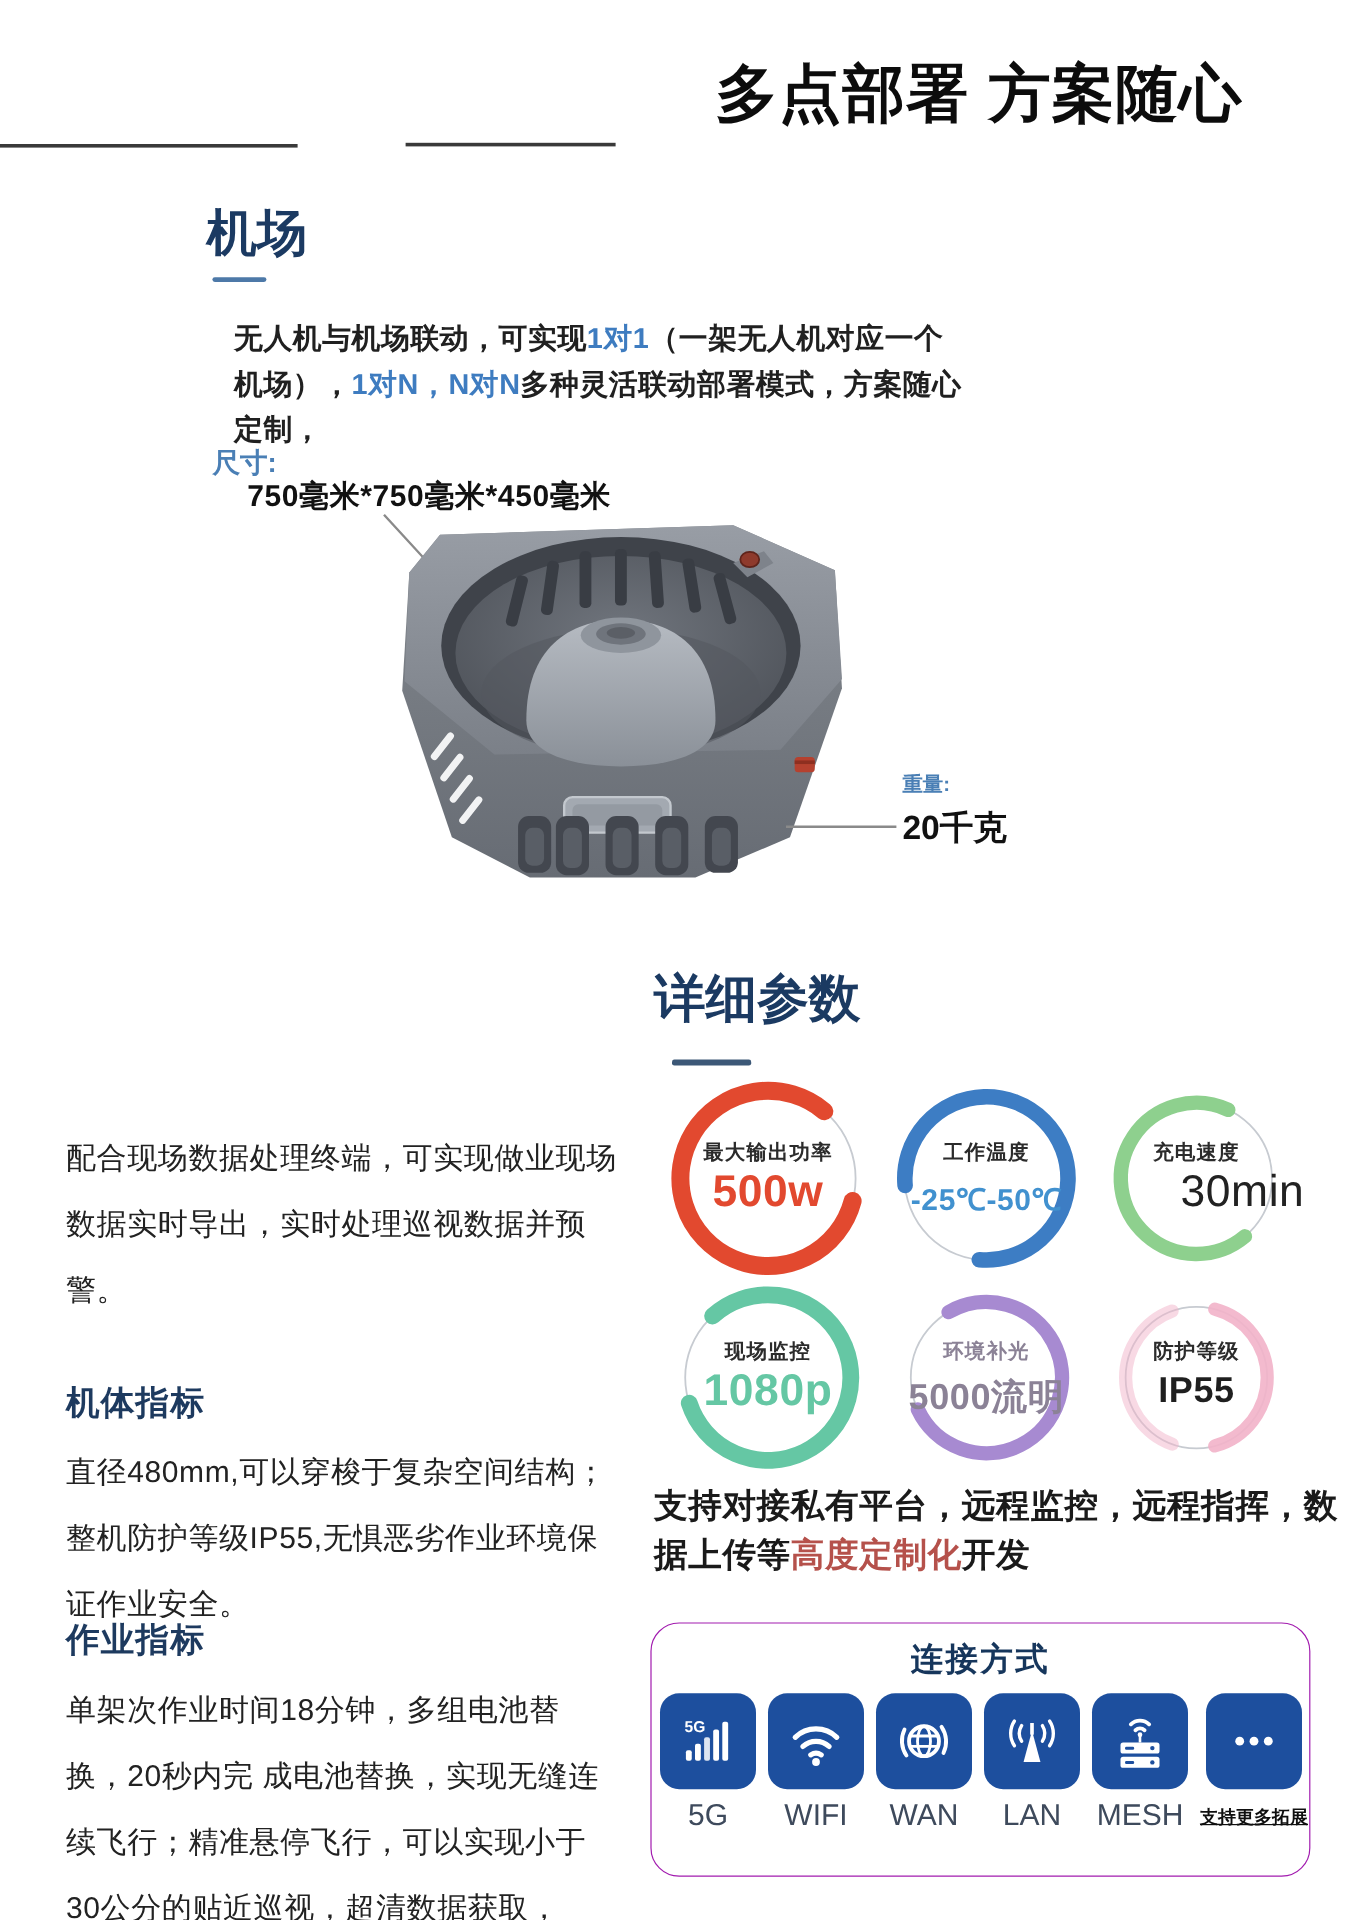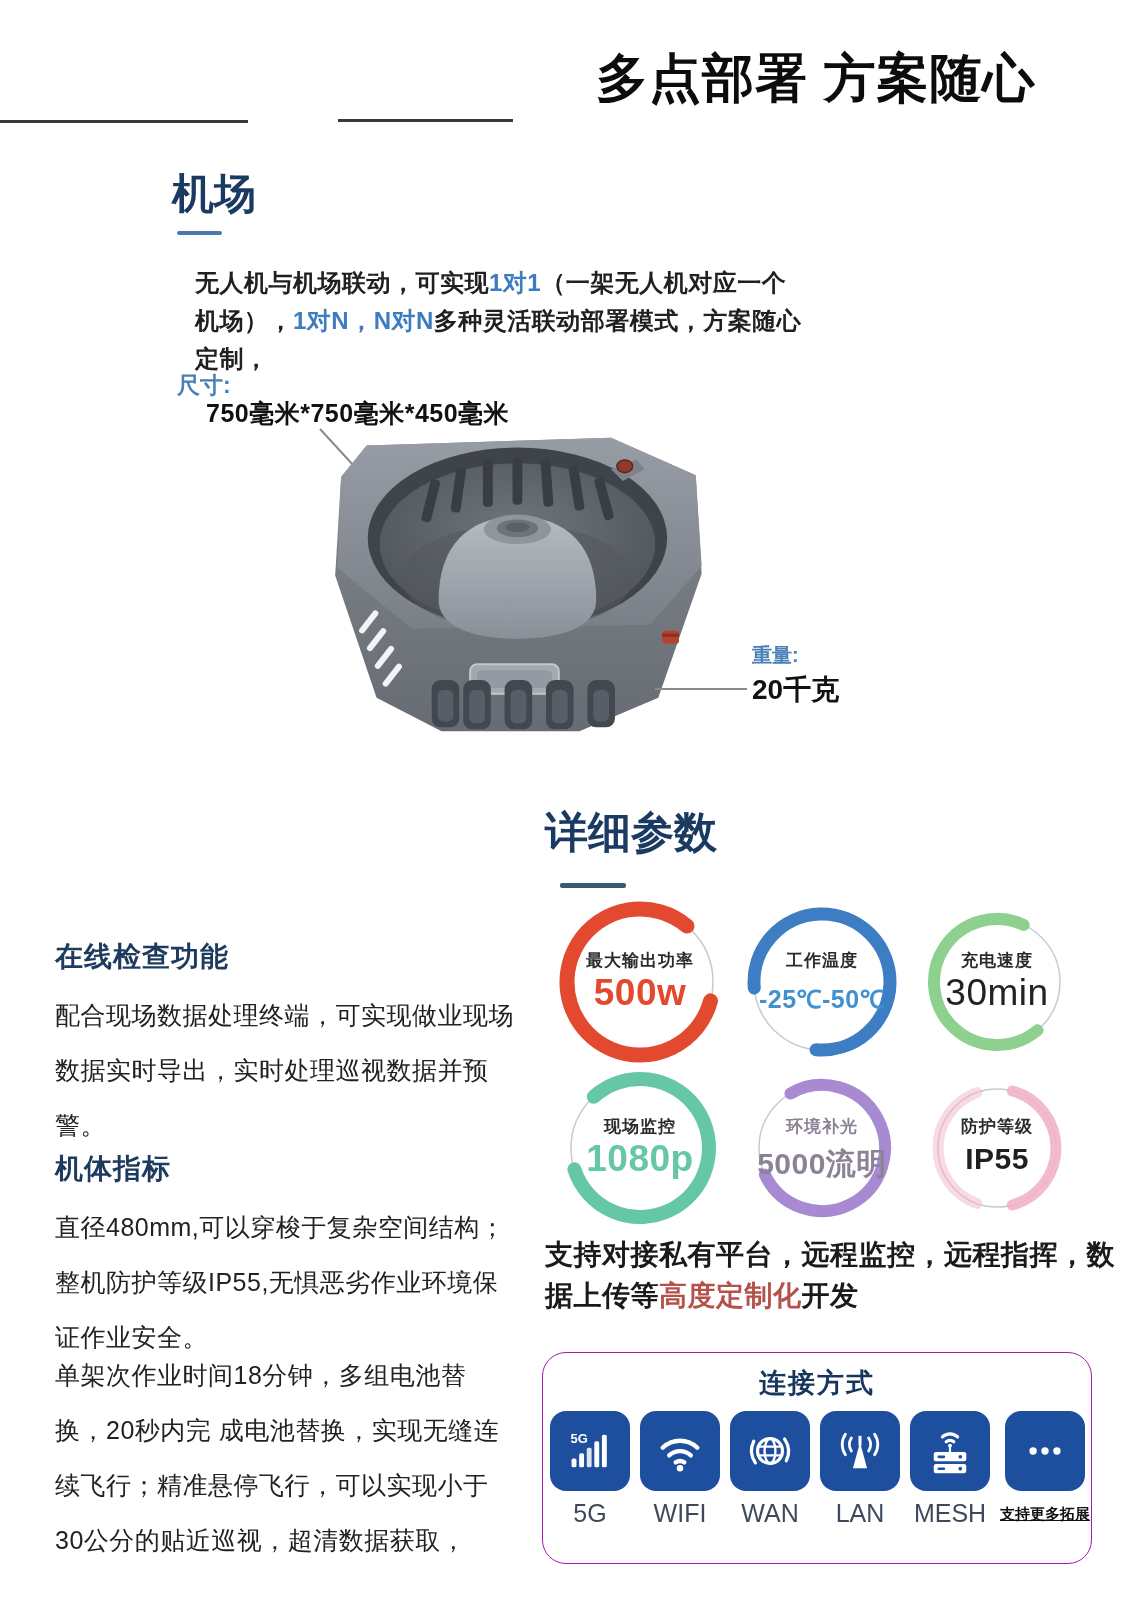--- a/index.html
+++ b/index.html
@@ -20,32 +20,32 @@
   .airport-underline{position:absolute;left:177px;top:231px;width:45px;height:4px;background:#4d79a8;border-radius:2px;}
   .airport-desc{
     position:absolute;left:177px;top:246px;width:610px;
     font-size:24px;font-weight:600;line-height:38px;letter-spacing:0.5px;color:#202020;margin:18px;
   }
   .c-blue{color:#3e7cc0;}
   .c-red{color:#b5514b;}
   .dim-label{position:absolute;left:177px;top:370px;font-size:23px;font-weight:700;color:#4a7fb5;}
   .dim-value{position:absolute;left:172px;top:397px;font-size:25px;font-weight:700;color:#111;letter-spacing:0.5px;margin-left:34px;}
   .callout-svg{position:absolute;}
-  .weight-label{position:absolute;left:752px;top:642px;font-size:20px;font-weight:700;color:#4a7fb5;}
+  .weight-label{position:absolute;left:752px;top:642px;font-size:17px;font-weight:700;color:#4a7fb5;}
   .weight-value{position:absolute;left:752px;top:671px;font-size:28px;font-weight:700;color:#111;}
   .product{position:absolute;left:315px;top:418px;}
   
   .details-heading{position:absolute;left:545px;top:804px;font-size:43px;font-weight:700;color:#1b3a62;}
   .details-underline{position:absolute;left:560px;top:883px;width:66px;height:5px;background:#3c5877;border-radius:2px;}
   .gauge{position:absolute;width:180px;height:180px;}
   .gauge svg{position:absolute;left:0;top:0;}
   .g-label{position:absolute;top:57px;left:0;right:0;text-align:center;font-size:17px;font-weight:700;color:#2b2b2b;letter-spacing:1px;}
   .g-value{position:absolute;top:80px;left:0;right:0;text-align:center;font-size:37px;font-weight:600;letter-spacing:0.5px;}
   .gauge[data-gauge="1"] .g-value{font-size:25px;top:89px;font-weight:700;}
-  .gauge[data-gauge="2"] .g-value{font-weight:500;}
+  .gauge[data-gauge="2"] .g-value{font-weight:500;text-align:right;}
   .gauge[data-gauge="4"] .g-value{font-size:30px;top:86px;}
   .gauge[data-gauge="5"] .g-value{font-size:30px;top:84px;font-weight:600;}
   .g-row1{top:892px;} .g-row2{top:1058px;}
   .g-col1{left:550px;} .g-col2{left:732px;} .g-col3{left:907px;}
   .support-text{
     position:absolute;left:545px;top:1234px;width:575px;margin:0;
     font-size:28px;font-weight:600;line-height:41px;color:#1a1a1a;letter-spacing:0.5px;
   }
   
   .feature{position:absolute;left:55px;width:460px;}
@@ -206,28 +206,28 @@
       <svg width="180" height="180" viewBox="0 0 180 180">
         <circle cx="90" cy="90" r="59" fill="none" stroke="#c7cbd1" stroke-width="1.5"></circle>
         <path d="M 105.27 33.01 A 59 59 0 0 1 105.27 146.99" fill="none" stroke="#f2b3c9" stroke-width="11" stroke-linecap="round" opacity="0.9"></path>
         <path d="M 69.82 145.44 A 59 59 0 0 1 69.82 34.56" fill="none" stroke="#f2b3c9" stroke-width="11" stroke-linecap="round" opacity="0.5"></path>
       </svg>
     <div class="g-label">防护等级</div>
     <div class="g-value" style="color: rgb(31, 31, 31);">IP55</div>
   </div>
 
   <div class="feature f1">
-    <h3 class="f-heading">在线检查功能</h3>
     <p class="f-body">配合现场数据处理终端，可实现做业现场数据实时导出，实时处理巡视数据并预警。</p>
   </div>
   <div class="feature f2">
     <h3 class="f-heading">机体指标</h3>
     <p class="f-body">直径480mm,可以穿梭于复杂空间结构；整机防护等级IP55,无惧恶劣作业环境保证作业安全。</p>
   </div>
   <div class="feature f3">
+    <h3 class="f-heading">作业指标</h3>
     <p class="f-body">单架次作业时间18分钟，多组电池替换，20秒内完 成电池替换，实现无缝连续飞行；精准悬停飞行，可以实现小于30公分的贴近巡视，超清数据获取，</p>
   </div>
 
   <p class="support-text"><span>支持对接私有平台，远程监控，远程指挥，数据上传等</span><span class="c-red">高度定制化</span><span>开发</span></p>
 
   <div class="conn-card">
     <div class="conn-title">连接方式</div>
     <div class="conn-row">
 
       <div class="conn-item">

